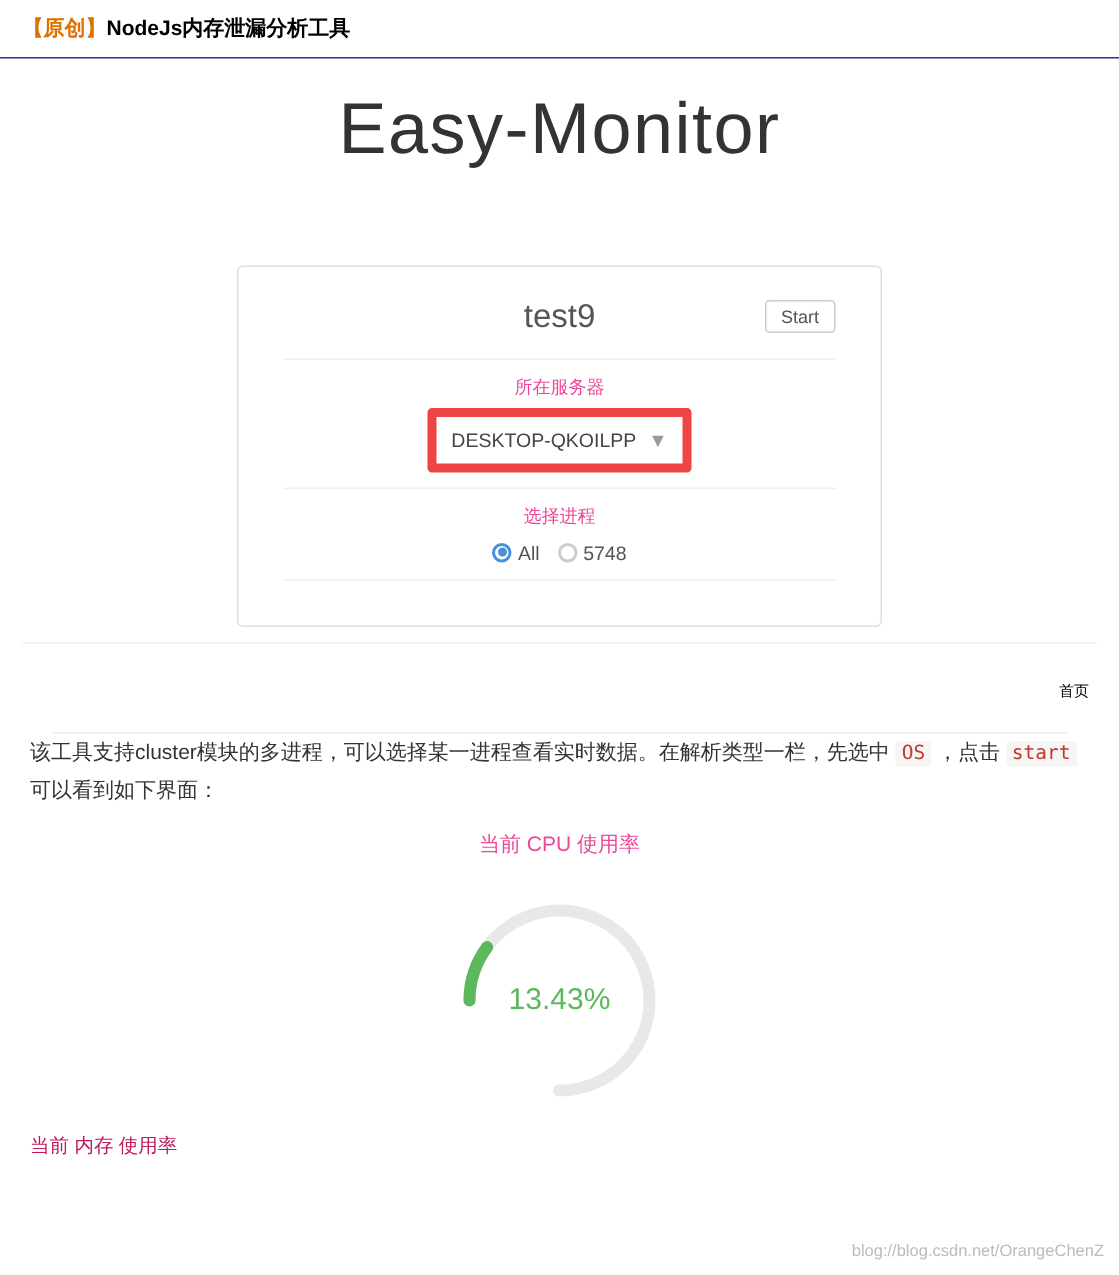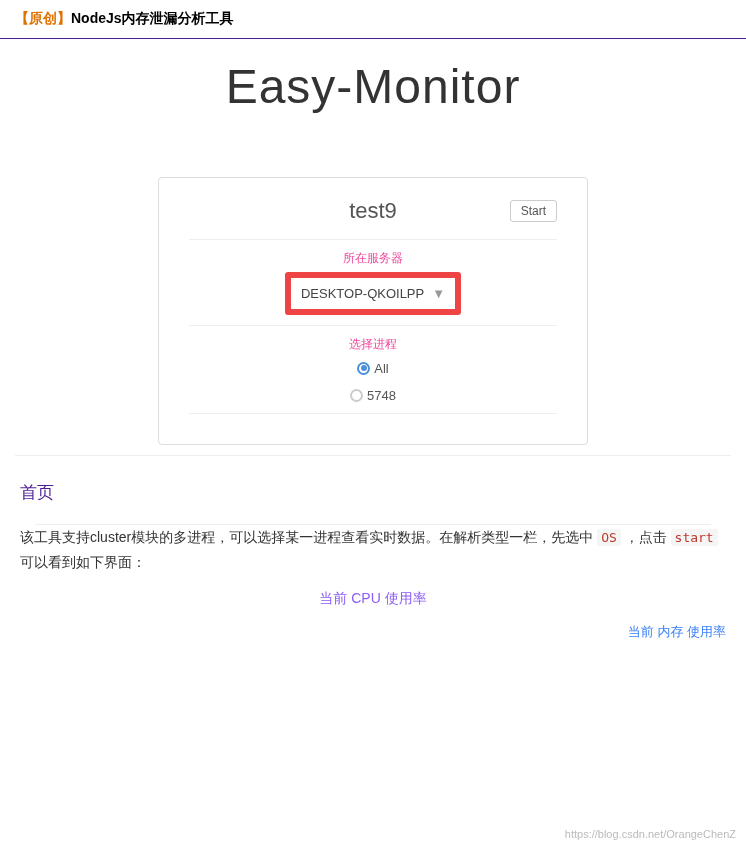--- a/index.html
+++ b/index.html
@@ -112,21 +112,20 @@
     .server-select .arrow {
       margin-left: 8px;
       color: #999;
     }
 
     
     .radio-group {
       display: inline-flex;
       align-items: center;
       gap: 12px;
-      flex-direction: column;
     }
     .radio-item {
       display: inline-flex;
       align-items: center;
       gap: 4px;
       font-size: 13px;
       color: #555;
       cursor: pointer;
     }
     .radio-circle {
@@ -169,23 +168,23 @@
       border: none;
       border-top: 1px solid #eee;
       margin: 0 15px;
     }
 
     
     .blog-section {
       padding: 15px 20px;
     }
     .blog-nav {
-      text-align: left;
-      font-size: 17px;
-      color: #4c1d95;
+      text-align: right;
+      font-size: 10px;
+      color: #000000;
       padding: 10px 0;
       margin-bottom: 10px;
     }
 
     .blog-paragraph {
       font-size: 14px;
       color: #333;
       line-height: 1.8;
     }
     .blog-paragraph .highlight {
@@ -197,21 +196,21 @@
       font-size: 13px;
     }
 
     
     .gauge-section {
       text-align: center;
       padding: 15px 0;
     }
     .gauge-title {
       font-size: 14px;
-      color: #8b5cf6;
+      color: #ec4899;
       margin-bottom: 15px;
     }
 
     
     .gauge-container {
       display: inline-block;
       position: relative;
       width: 160px;
       height: 160px;
     }
@@ -234,22 +233,22 @@
       position: fixed;
       bottom: 10px;
       right: 10px;
       font-size: 11px;
       color: #bbb;
       pointer-events: none;
     }
 
     .next-label {
       font-size: 13px;
-      color: #3b82f6;
-      text-align: right;
+      color: #be185d;
+      text-align: left;
       margin-top: 5px;
     }
   </style>
 </head>
 <body>
 
 <div class="top-title-bar">
   <span class="title-text">
     <span class="bracket">【原创】</span><span>NodeJs内存泄漏分析工具</span>
   </span>
@@ -312,18 +311,27 @@
     该工具支持cluster模块的多进程，可以选择某一进程查看实时数据。在解析类型一栏，先选中
     <span class="highlight">OS</span>
     ，点击
     <span class="highlight">start</span>
     可以看到如下界面：
   </p>
 
   <div class="gauge-section">
     <div class="gauge-title">当前 CPU 使用率</div>
 
+    <div class="gauge-container">
+      <svg viewBox="0 0 160 160">
+
+        <circle cx="80" cy="80" r="60" fill="none" stroke="#e8e8e8" stroke-width="8" stroke-dasharray="282.6 94.2" stroke-dashoffset="-47.1" stroke-linecap="round" transform="rotate(-225 80 80)"></circle>
+
+        <circle cx="80" cy="80" r="60" fill="none" stroke="#5cb85c" stroke-width="8" stroke-dasharray="37.96 338.84" stroke-dashoffset="-47.1" stroke-linecap="round" transform="rotate(-225 80 80)"></circle>
+      </svg>
+      <div class="gauge-value">13.43%</div>
+    </div>
 
     <div class="next-label">当前 内存 使用率</div>
   </div>
 </div>
 
-<div class="watermark">https://blog.csdn.net/OrangeChenZ</div>
+<div class="watermark">blog://blog.csdn.net/OrangeChenZ</div>
 
 </body></html>

